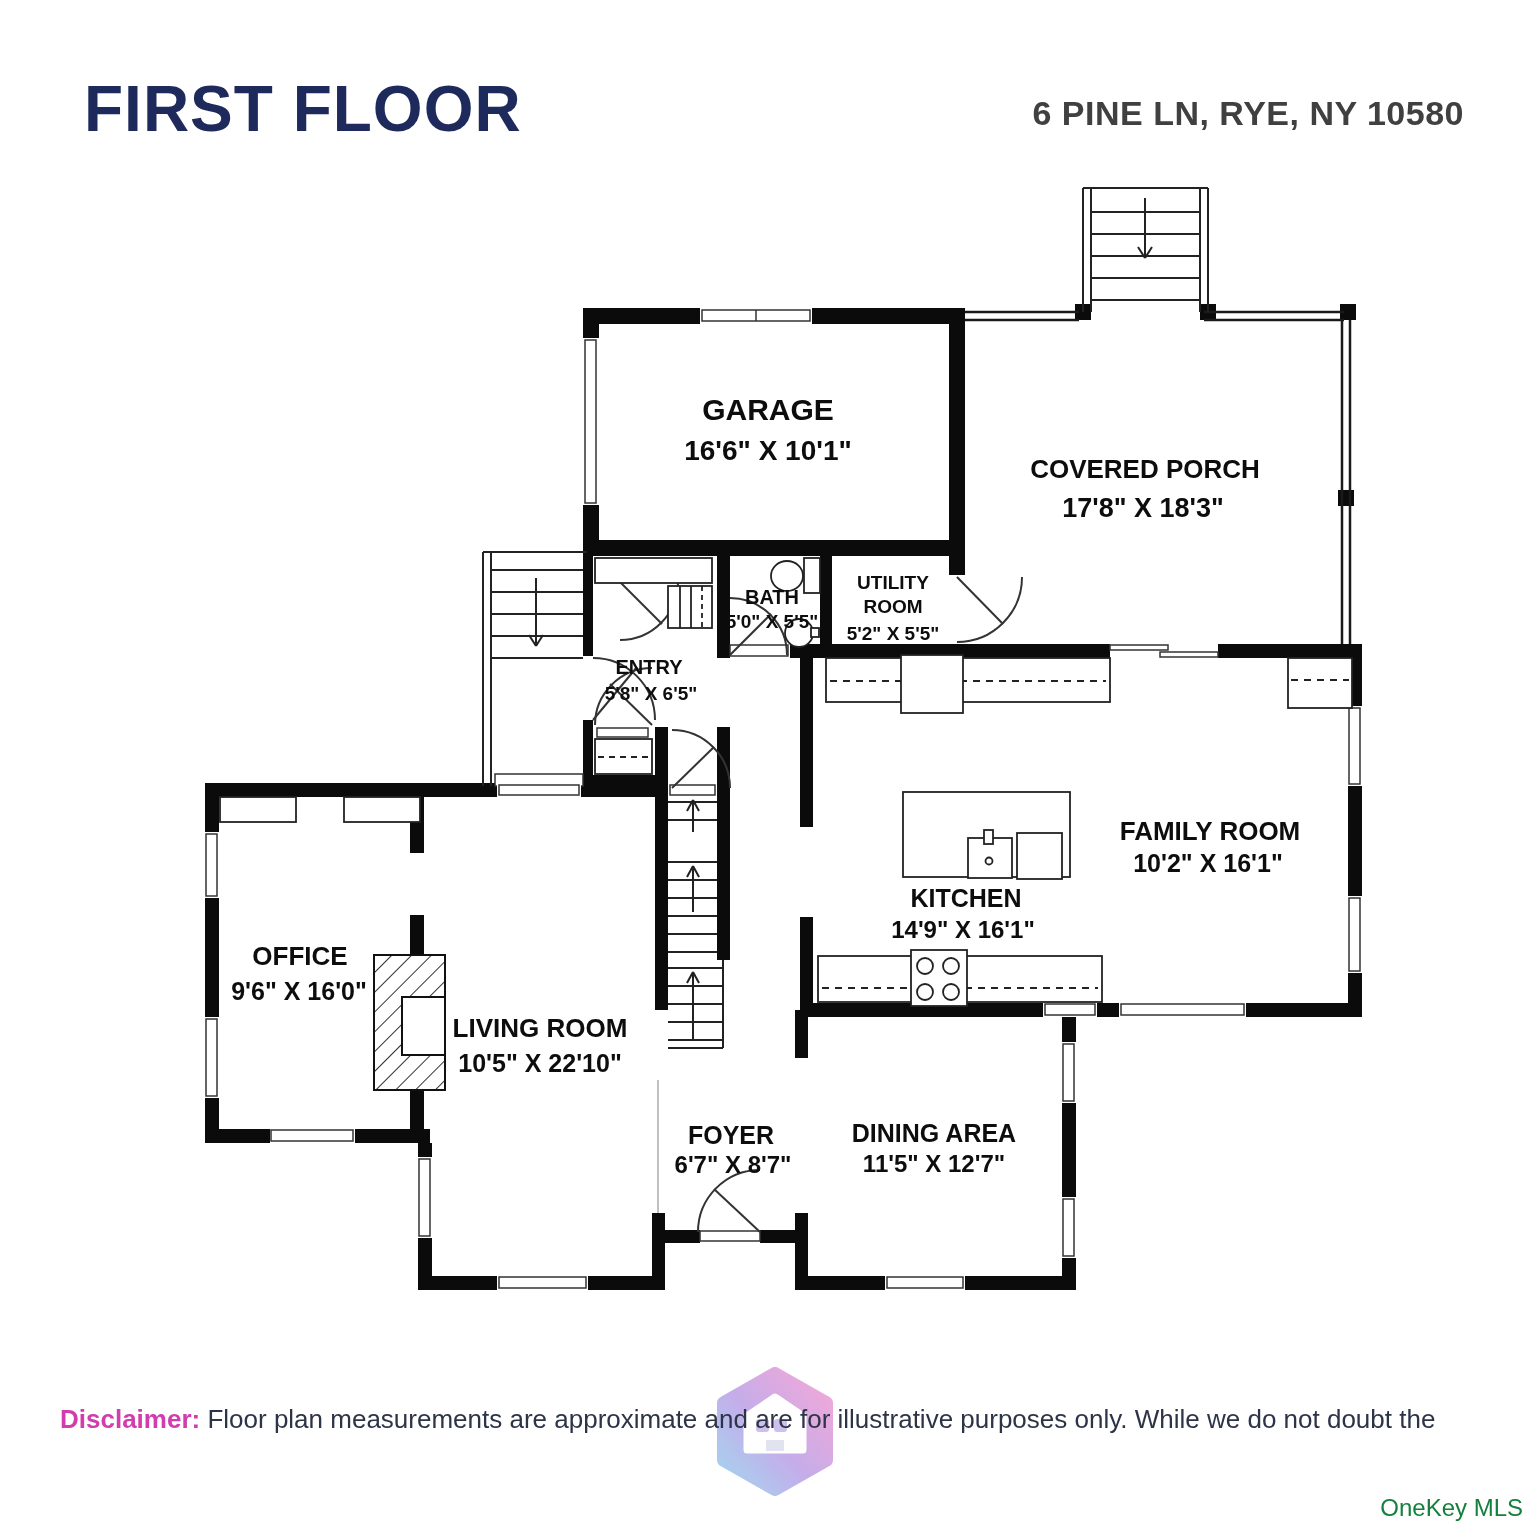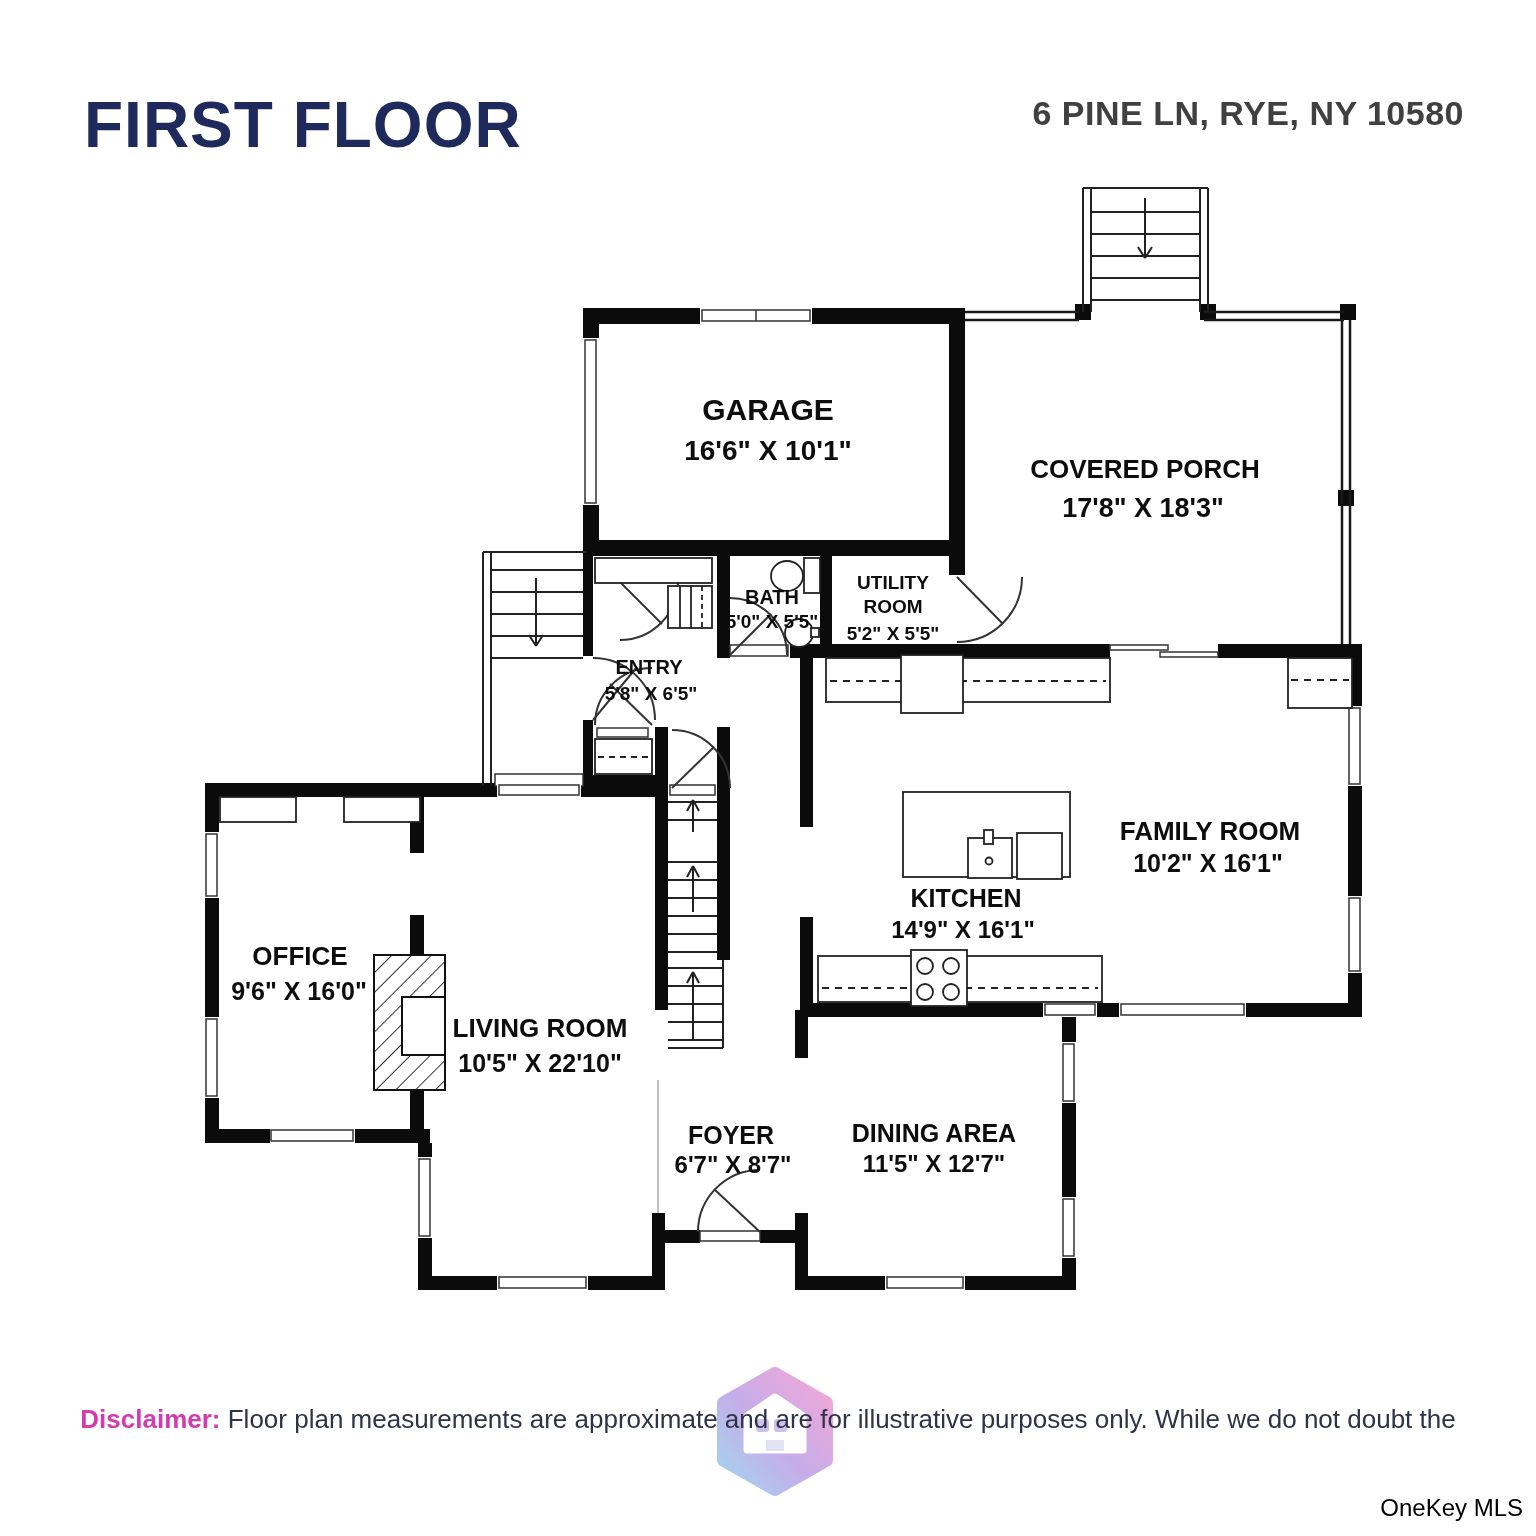--- a/index.html
+++ b/index.html
@@ -1,28 +1,28 @@
 <!DOCTYPE html>
 <html><head>
 <meta charset="utf-8">
 <style>
   html,body{margin:0;padding:0;background:#fff;}
   .page{position:relative;width:1536px;height:1536px;background:#ffffff;overflow:hidden;
         font-family:"Liberation Sans",sans-serif;}
   .title{position:absolute;left:84px;top:72px;font-size:64px;font-weight:800;
-         color:#1e2a5c;letter-spacing:1px;margin-top:16px;}
+         color:#1e2a5c;letter-spacing:1px;}
   .address{position:absolute;right:72px;top:94px;font-size:34px;font-weight:700;
            color:#404040;letter-spacing:0.5px;}
   .plan-svg{position:absolute;left:0;top:0;width:1536px;height:1536px;z-index:1;}
   .logo{position:absolute;left:700px;top:1358px;width:152px;height:146px;z-index:2;}
-  .disclaimer{position:absolute;left:60px;right:60px;top:1396px;z-index:3;text-align:center;
+  .disclaimer{position:absolute;left:60px;right:60px;top:1396px;z-index:3;
               font-size:26px;line-height:47px;font-weight:500;color:#2e3448;}
   .disclaimer .pink{color:#d23cae;font-weight:700;}
   .watermark{position:absolute;right:13px;top:1494px;z-index:3;font-size:24px;
-             color:#000000;font-weight:400;}
+             color:#15803d;font-weight:400;}
   text{font-family:"Liberation Sans",sans-serif;fill:#0d0d0d;}
   .rname{font-weight:700;}
   .rdims{font-weight:600;}
 </style>
 </head>
 <body>
 
 <div class="page">
 
   <div class="title">FIRST FLOOR</div>

